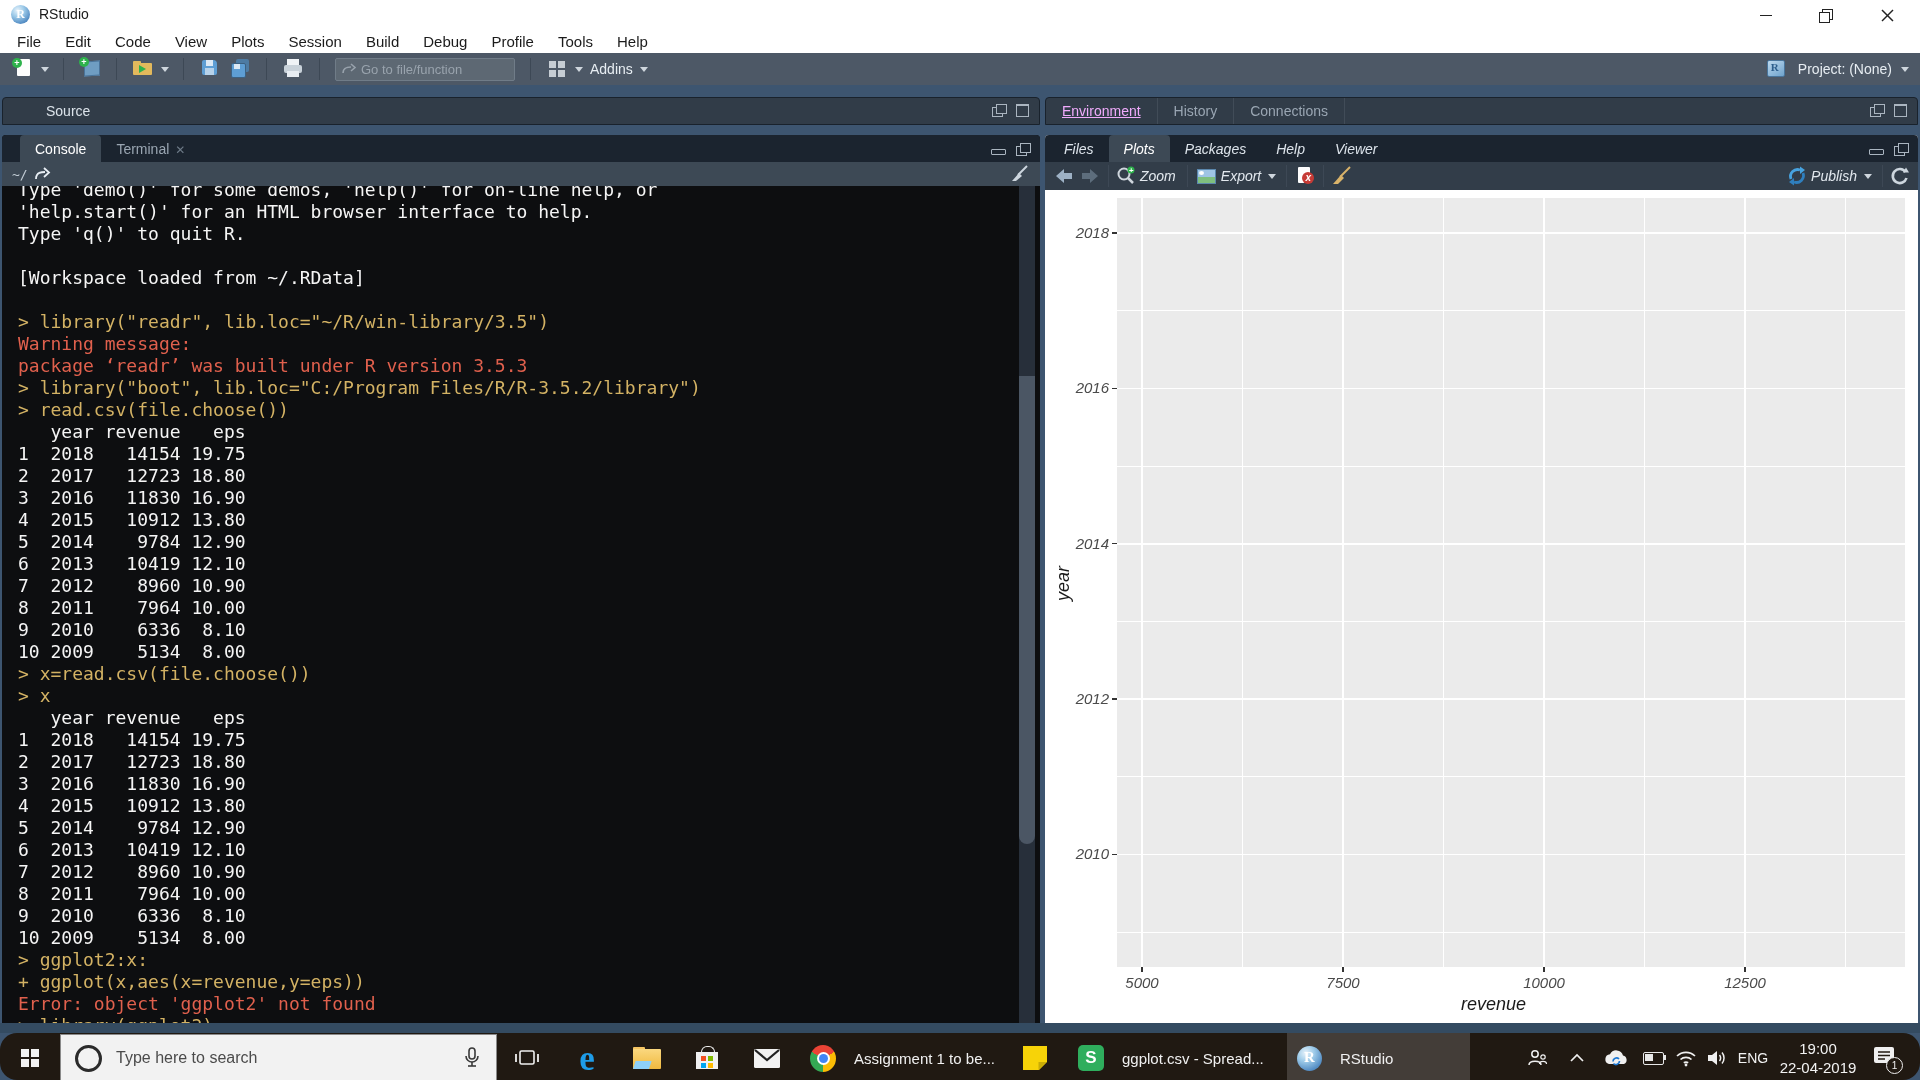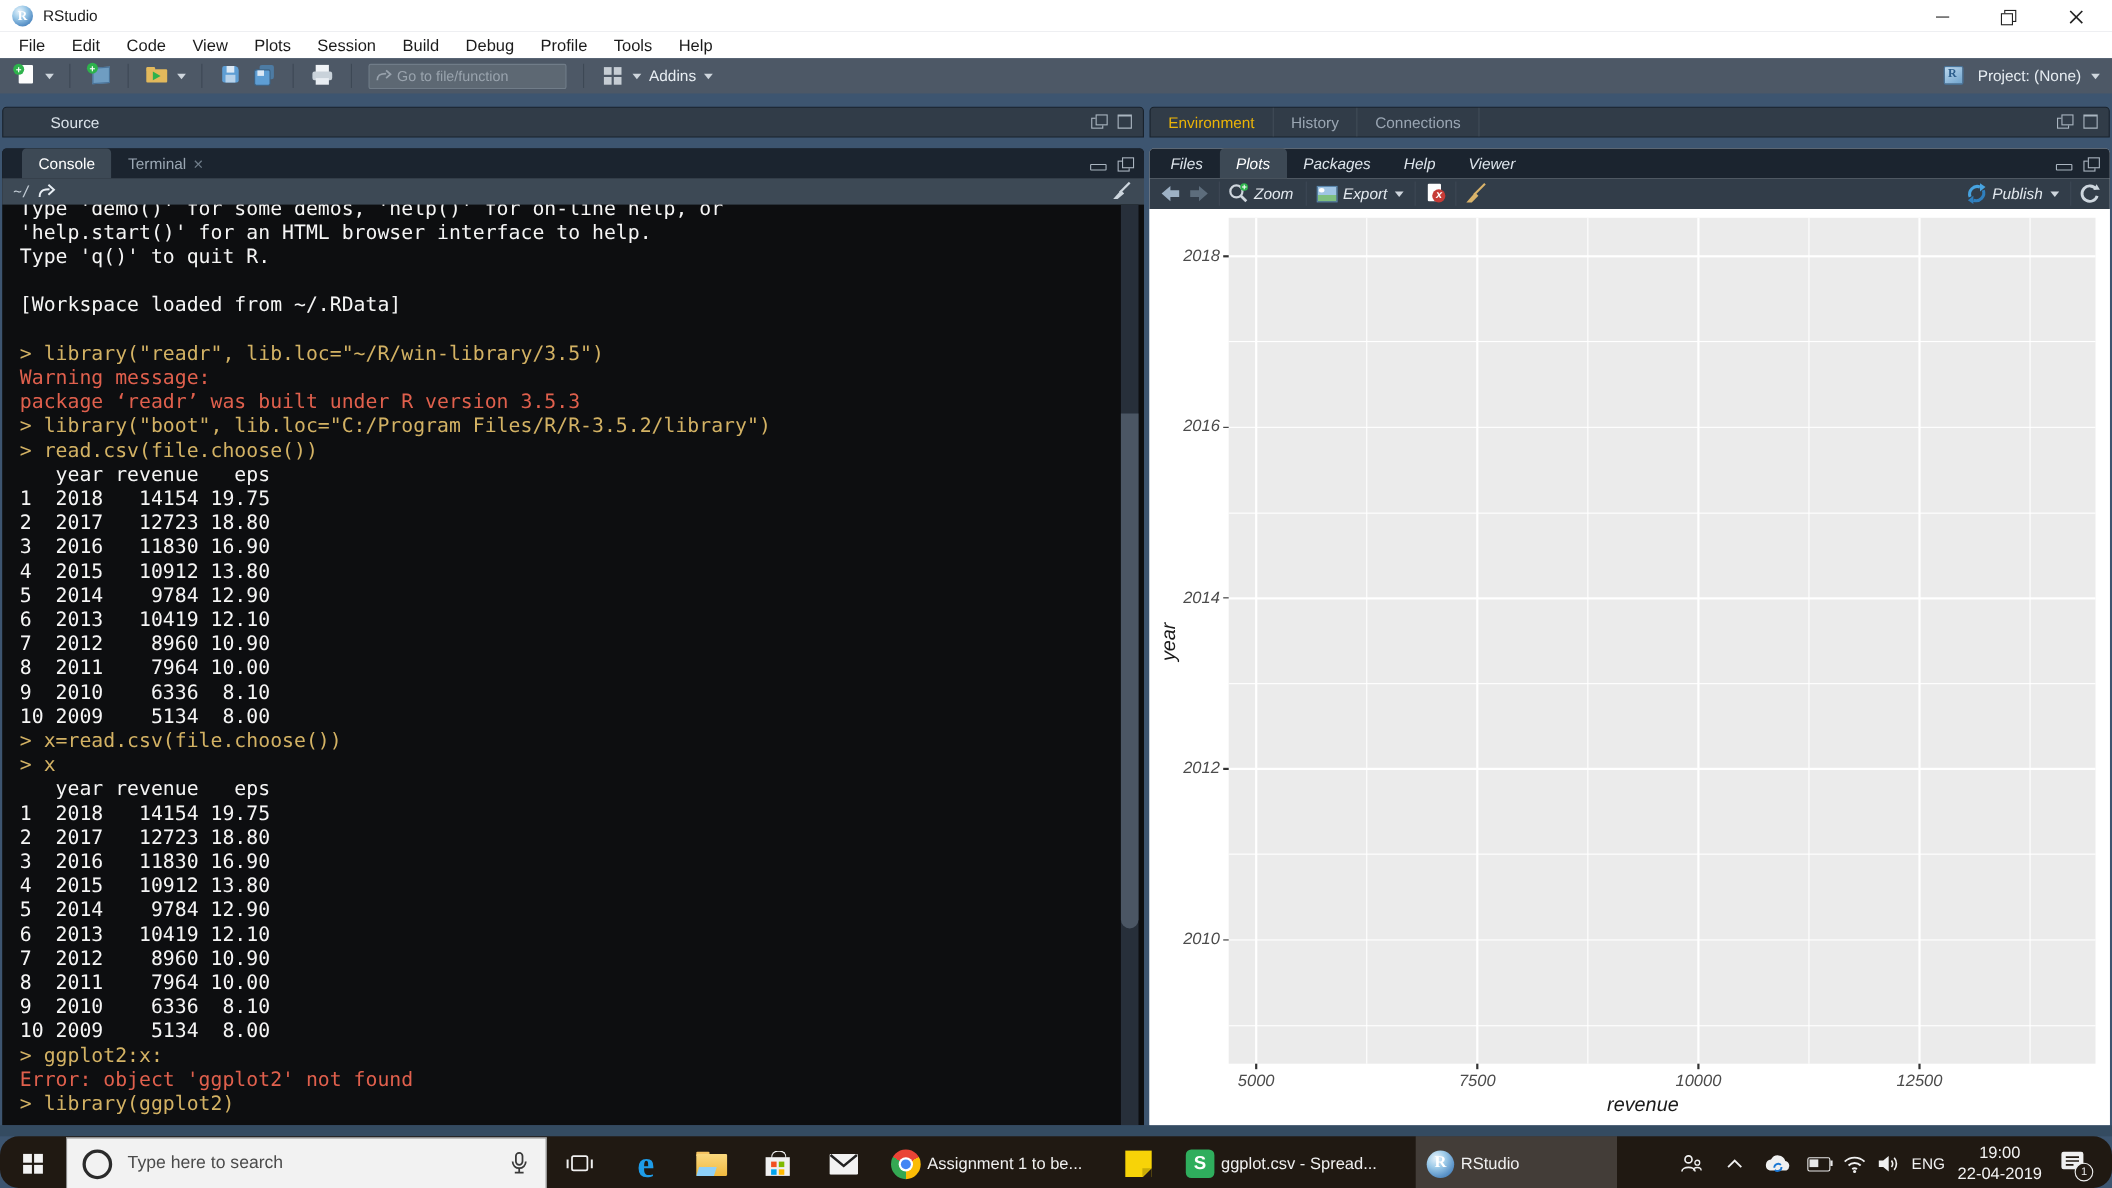--- a/index.html
+++ b/index.html
@@ -57,21 +57,21 @@
   .cline{font-family:"DejaVu Sans Mono",monospace;font-size:18px;line-height:22px;height:22px;white-space:pre;}
   .cline.o{color:#f5f5f5;}
   .cline.i{color:#d3b264;}
   .cline.e{color:#e0604d;}
   #csb-track{position:absolute;right:5px;top:0;bottom:0;width:16px;background:#272f3a;}
   #csb-thumb{position:absolute;right:5px;top:190px;width:16px;height:468px;background:#4b5664;border-radius:0 0 8px 8px;}
   
   #env-header{left:1045px;top:97px;width:873px;height:28px;}
   #env-tabs{position:absolute;left:0;top:0;bottom:0;display:flex;}
   .envtab{font-size:14px;color:#9aa6b3;padding:5px 16px 0 16px;border-right:1px solid #414c58;}
-  .envtab.first{color:#eab308;border-left:none;}
+  .envtab.first{color:#f0abfc;border-left:none;text-decoration:underline;}
   #files-pane{position:absolute;left:1045px;top:135px;width:873px;height:888px;background:#ffffff;border-radius:4px 4px 0 0;font-style:italic;}
   #plots-toolbar{position:absolute;left:0;top:27px;right:0;height:28px;background:#323d49;display:flex;align-items:center;padding:0 8px;box-sizing:border-box;}
   .ptb-label{font-size:14px;color:#e2e8ee;margin:0 4px;}
   #plots-toolbar .spacer{flex:1;}
   
   #plot-body{position:absolute;left:0;top:55px;right:0;bottom:0;background:#ffffff;overflow:hidden;}
   #panel{position:absolute;left:72px;top:8px;width:788px;height:769px;background:#ebebeb;}
   .gl{position:absolute;background:#ffffff;}
   .tick{position:absolute;background:#333333;}
   .ylab{position:absolute;width:60px;text-align:right;font-size:15px;color:#4b4b4b;}
@@ -82,21 +82,21 @@
   #taskbar{position:absolute;left:0;top:1033px;width:1920px;height:47px;background:#201912;border-radius:17px;}
   #winstrip{position:absolute;left:0;top:1023px;width:1920px;height:10px;background:#344b61;}
   #start-btn{position:absolute;left:0;top:0;width:60px;height:50px;}
   #start-logo{position:absolute;left:21px;top:16px;width:18px;height:18px;display:grid;grid-template-columns:8px 8px;grid-template-rows:8px 8px;gap:2px;}
   #start-logo div{background:#f2f2f2;}
   #search-box{position:absolute;left:60px;top:1px;width:437px;height:48px;background:#f2f2f2;border:1px solid #8a8a8a;box-sizing:border-box;display:flex;align-items:center;}
   #cortana-ring{width:21px;height:21px;border:3px solid #2b2b2b;border-radius:50%;margin-left:14px;flex:0 0 auto;}
   #search-text{font-size:16px;color:#4b4b4b;margin-left:14px;flex:1;}
   .tb-btn{position:absolute;top:0;height:50px;display:flex;align-items:center;justify-content:center;}
   .tb-app{display:flex;align-items:center;padding:0 10px;box-sizing:border-box;}
-  .tb-app .lbl{font-size:15px;color:#f0f0f0;margin-left:6px;white-space:nowrap;}
+  .tb-app .lbl{font-size:15px;color:#f0f0f0;margin-left:18px;white-space:nowrap;}
   .tb-app.active-app{background:rgba(255,255,255,0.16);}
   .tray-item{position:absolute;top:0;height:50px;display:flex;align-items:center;justify-content:center;}
   .tray-text{font-size:14px;color:#f2f2f2;}
   #clock{text-align:center;font-size:15px;color:#f2f2f2;line-height:19px;}
   
   .page-ic{position:absolute;background:#fdfdfd;border-radius:1px;}
   .plusball{position:absolute;border-radius:50%;background:#2eb24c;color:#fff;text-align:center;font-weight:bold;}
 </style>
 </head>
 <body>
@@ -263,20 +263,21 @@
         <div class="cline o">2  2017   12723 18.80</div>
         <div class="cline o">3  2016   11830 16.90</div>
         <div class="cline o">4  2015   10912 13.80</div>
         <div class="cline o">5  2014    9784 12.90</div>
         <div class="cline o">6  2013   10419 12.10</div>
         <div class="cline o">7  2012    8960 10.90</div>
         <div class="cline o">8  2011    7964 10.00</div>
         <div class="cline o">9  2010    6336  8.10</div>
         <div class="cline o">10 2009    5134  8.00</div>
         <div class="cline i">&gt; ggplot2:x:</div>
+        <div class="cline i">+ ggplot(x,aes(x=revenue,y=eps))</div>
         <div class="cline e">Error: object 'ggplot2' not found</div>
         <div class="cline i">&gt; library(ggplot2)</div>
       </div>
     <div id="csb-track"></div>
     <div id="csb-thumb"></div>
   </div>
 </div>
 
 <div class="pane-header" id="env-header">
   <div id="env-tabs">

